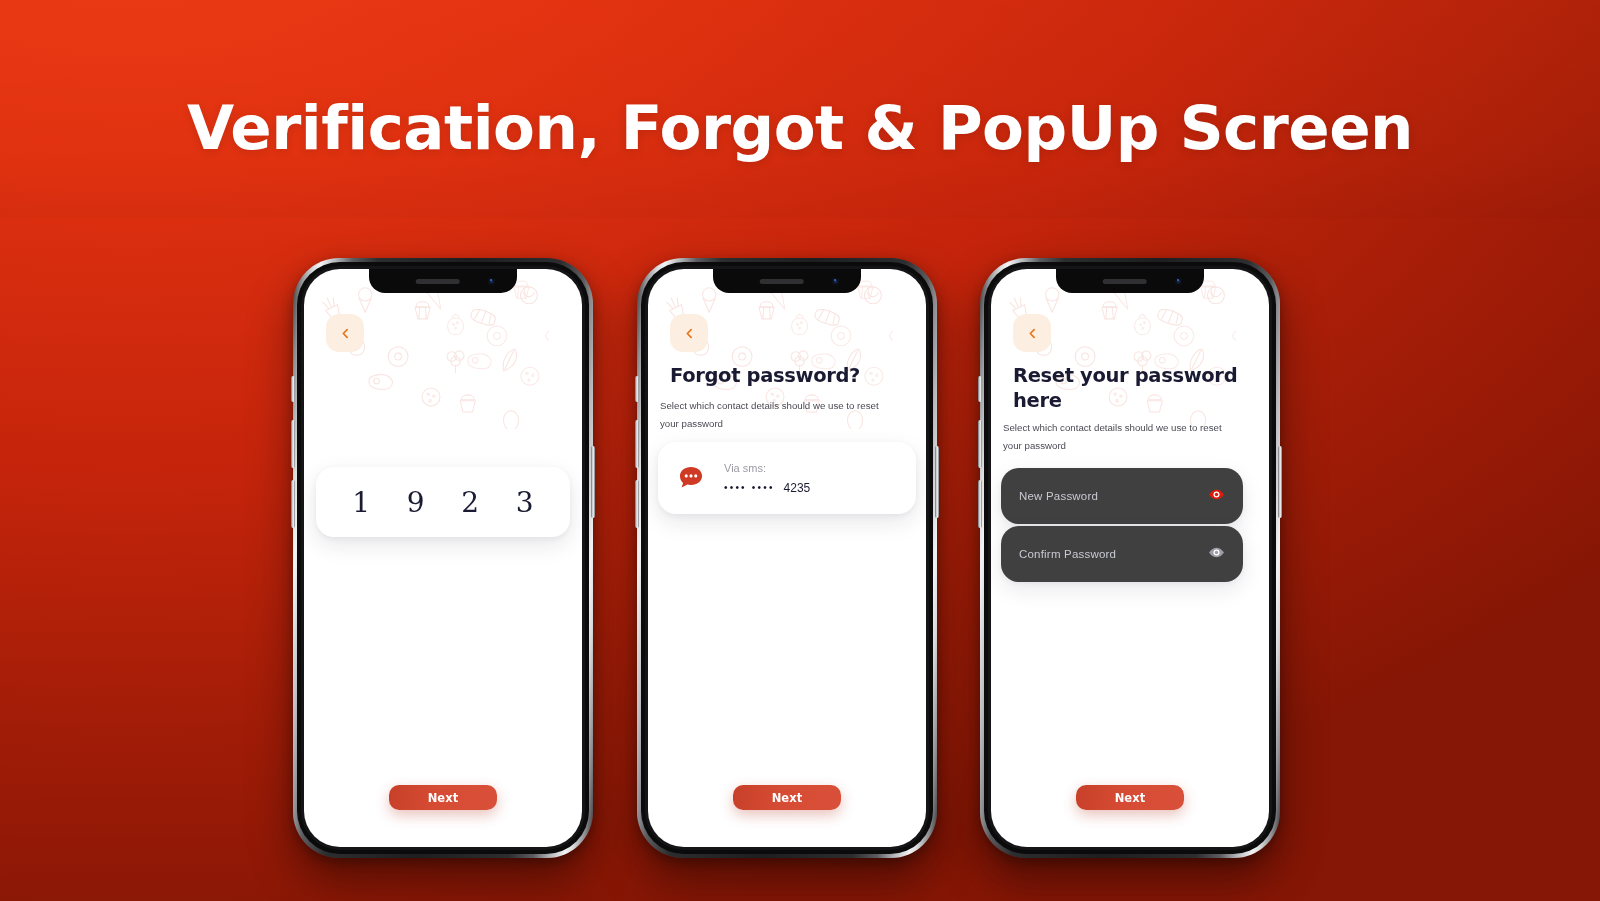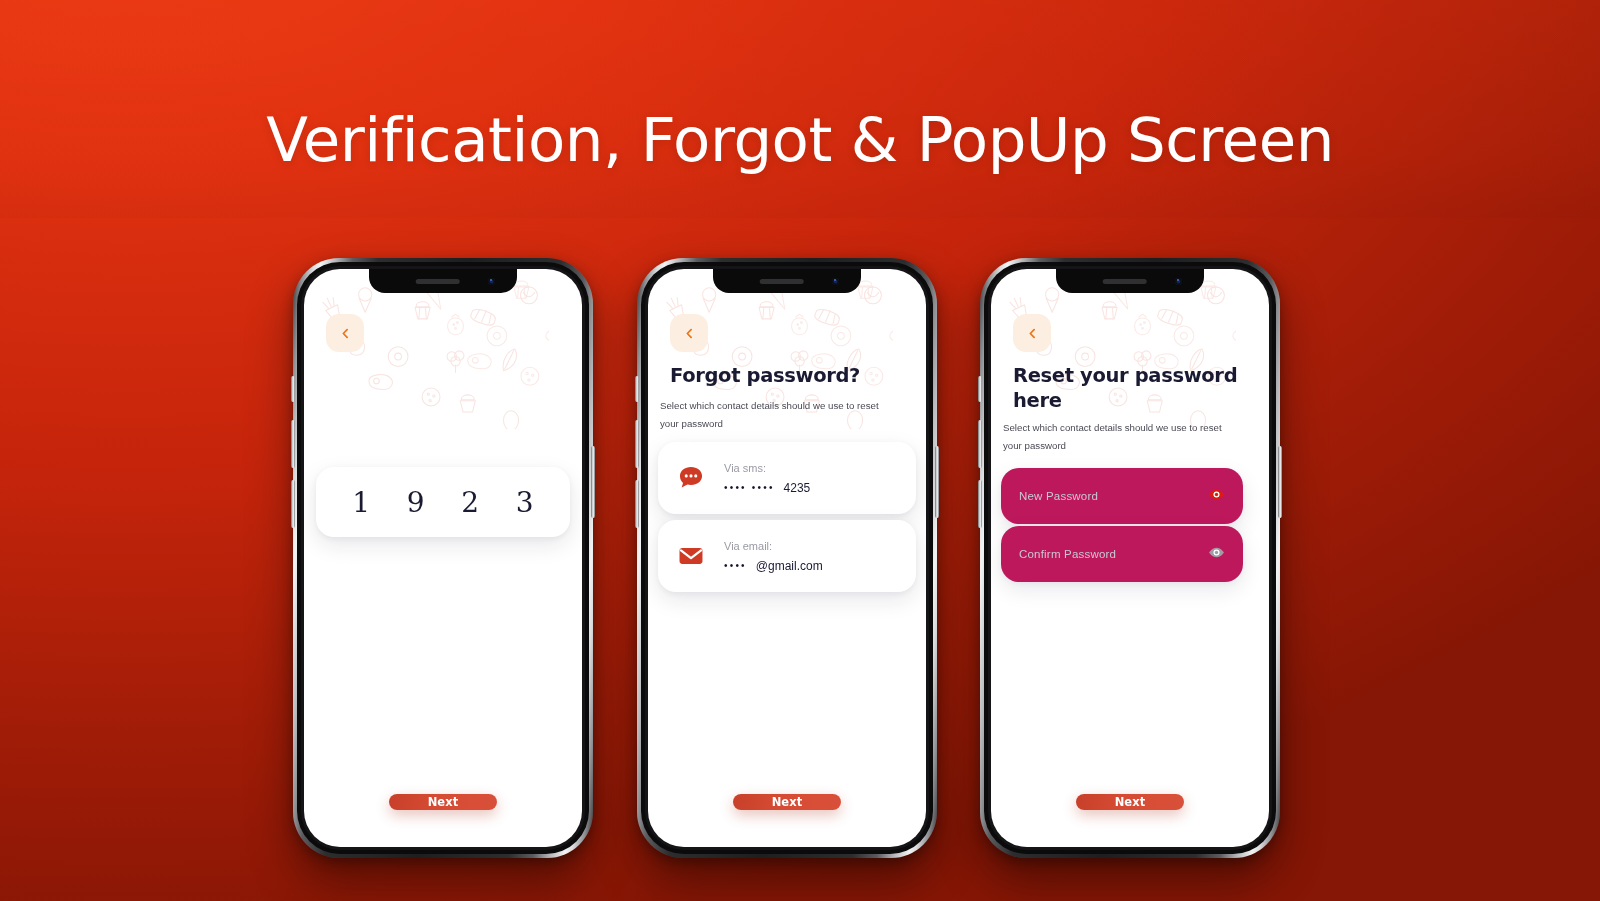--- a/index.html
+++ b/index.html
@@ -17,25 +17,25 @@
       radial-gradient(120% 115% at 8% -10%, #EA3A14 0%, #DE3010 26%, #C4240B 55%, #A01C07 80%, #861605 100%);
   }
   #bg-band {
     position:absolute; left:0; right:0; top:0; height:218px;
     background:linear-gradient(180deg, rgba(255,70,25,0.13) 0%, rgba(255,70,25,0.05) 70%, rgba(0,0,0,0.02) 100%);
     pointer-events:none;
   }
 
   
   #title {
-    position:absolute; top:108px; left:0; right:0;
+    position:absolute; top:96px; left:0; right:0;
     text-align:center;
     color:#FFFFFF;
     font-size:61px;
-    font-weight:normal;
+    font-weight:bold;
     letter-spacing:-0.5px;
     line-height:1.05;
     text-shadow:0 2px 10px rgba(0,0,0,0.12);
     font-family:"DejaVu Sans","Liberation Sans",sans-serif;
   }
 
   
   .phone {
     position:absolute;
     width:300px; height:600px;
@@ -182,34 +182,34 @@
   .cc-icon { width:34px; height:34px; flex:0 0 34px; margin-right:16px; display:flex; align-items:center; justify-content:center; }
   .cc-body { display:flex; flex-direction:column; gap:8px; }
   .cc-label { font-size:11px; color:#9A9AA5; line-height:1; }
   .cc-value { font-size:12px; color:#1A1B33; line-height:1; display:flex; align-items:center; gap:9px; }
   .dots { letter-spacing:2.2px; font-size:10px; color:#15152B; }
 
   
   .pw-field {
     position:absolute; left:10px; right:26px;
     height:56px;
-    background:#be185d;
+    background:#404040;
     border-radius:18px;
     box-shadow:0 8px 22px rgba(25,25,60,0.09), 0 2px 6px rgba(25,25,60,0.045);
     display:flex; align-items:center; justify-content:space-between;
     padding:0 18px;
   }
   .pw-new     { top:199px; }
   .pw-confirm { top:257px; }
   .pw-placeholder { font-size:11.5px; color:#C9C9D2; letter-spacing:0.2px; }
 
   
   .next-btn {
     position:absolute; bottom:37px; left:50%; transform:translateX(-50%);
-    width:108px; height:16px;
+    width:108px; height:25px;
     border-radius:10px;
     background:linear-gradient(100deg,#C8402A 0%, #D64B33 45%, #D9503A 100%);
     box-shadow:0 5px 14px rgba(180,50,25,0.30);
     display:flex; align-items:center; justify-content:center;
     color:#FFFFFF; font-size:11.5px; font-weight:bold;
     letter-spacing:0.1px;
     font-family:"DejaVu Sans","Liberation Sans",sans-serif;
   }
 </style>
 </head>
@@ -385,35 +385,20 @@
         </div>
         <div class="cc-body">
           <div class="cc-label">Via sms:</div>
           <div class="cc-value">
             <span class="dots">•••• ••••</span>
             <span>4235</span>
           </div>
         </div>
       </div>
 
-      <div class="contact-card cc-email">
-        <div class="cc-icon">
-          <svg width="30" height="30" viewBox="0 0 34 34">
-            <rect x="4" y="8" width="26" height="18" rx="3.2" fill="#CE3A24"></rect>
-            <path d="M5.6 10.6 L17 19.4 L28.4 10.6" fill="none" stroke="#FFFFFF" stroke-width="2.6" stroke-linecap="round" stroke-linejoin="round"></path>
-          </svg>
-        </div>
-        <div class="cc-body">
-          <div class="cc-label">Via email:</div>
-          <div class="cc-value">
-            <span class="dots">••••</span>
-            <span>@gmail.com</span>
-          </div>
-        </div>
-      </div>
 
       <div class="next-btn">Next</div>
     </div>
   </div>
 </div>
 
 <div class="phone p3">
   <div class="frame-outer"></div>
   <div class="frame-inner"></div>
   <div class="frame-bezel"></div>

